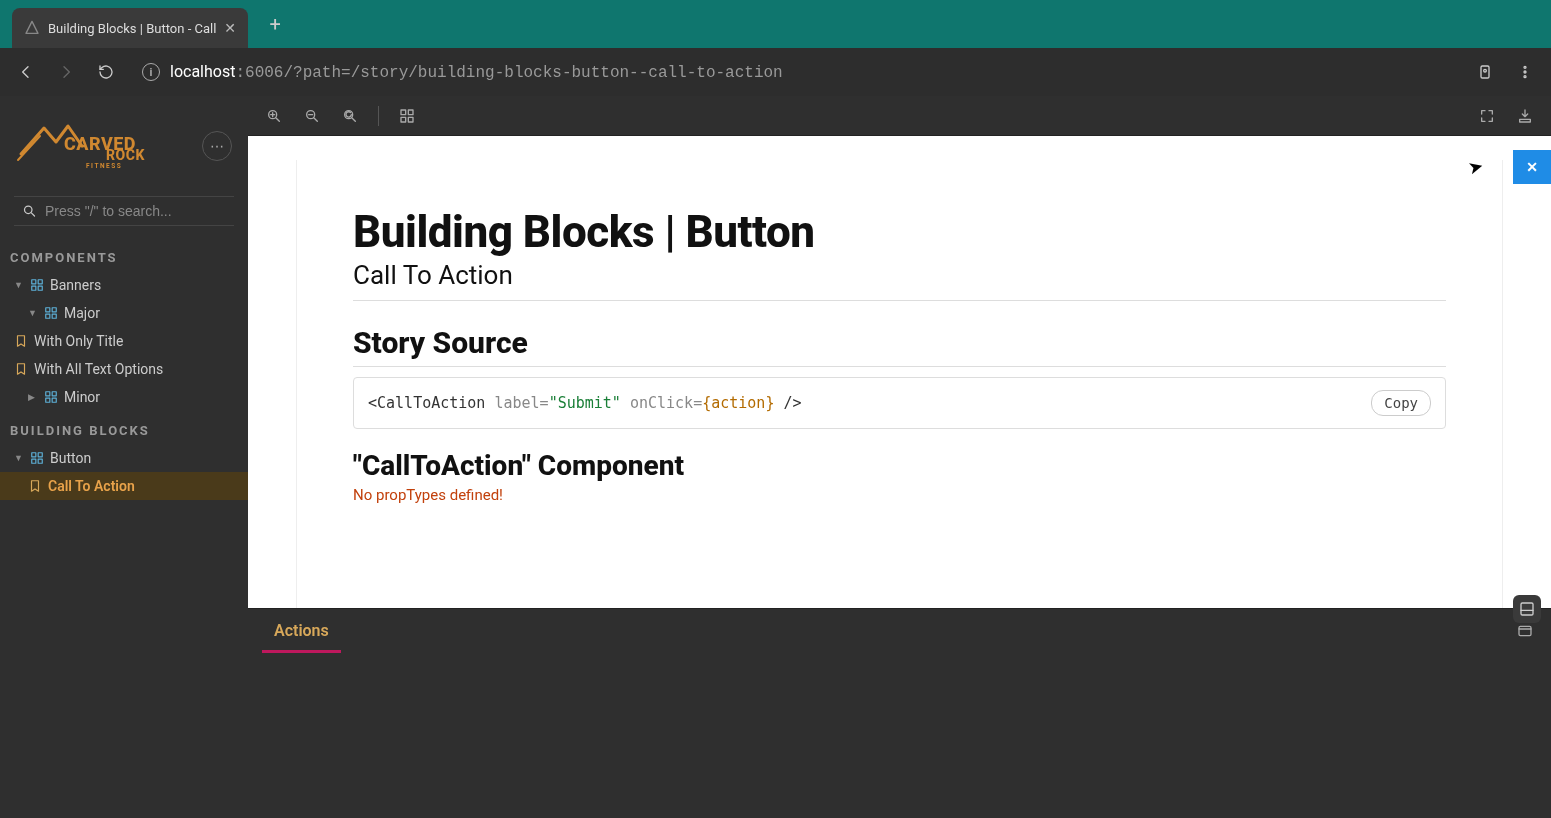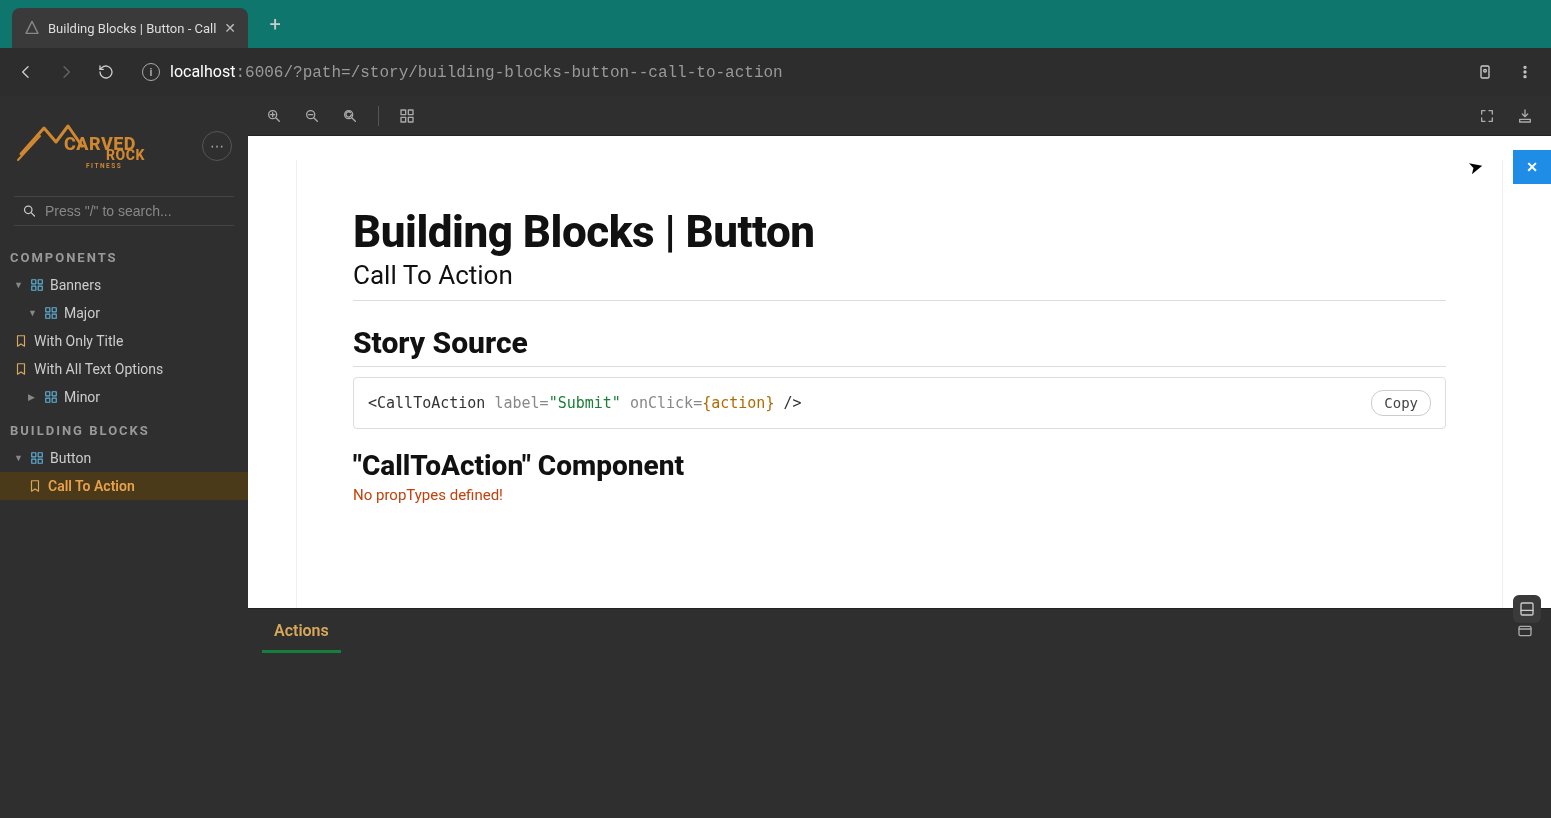--- a/index.html
+++ b/index.html
@@ -298,21 +298,21 @@
 .addon-tabs {
   display: flex;
   padding: 0 14px;
   height: 44px;
   align-items: flex-end;
 }
 .addon-tab {
   padding: 10px 12px;
   color: #d8a85a;
   font-weight: 600;
-  border-bottom: 3px solid #15803d;
+  border-bottom: 3px solid #be185d;
   cursor: pointer;
 }
 .addon-right {
   position: absolute;
   right: 12px; top: 8px;
   display: flex; gap: 10px;
 }
 .addon-icon-btn {
   width: 28px; height:28px;
   display:flex; align-items:center; justify-content:center;

